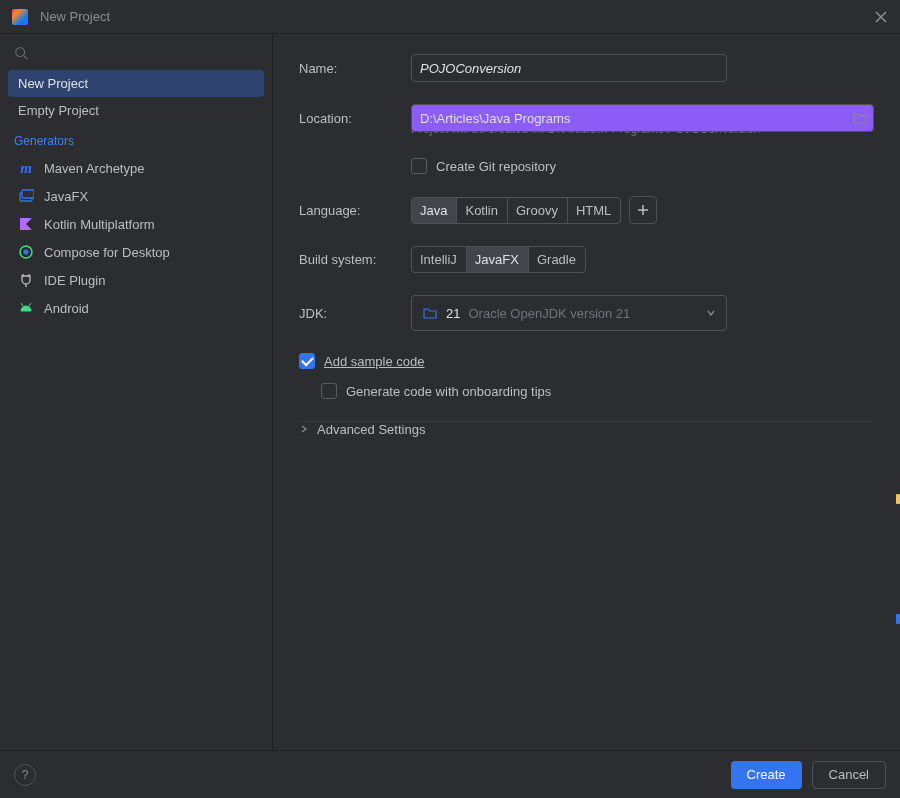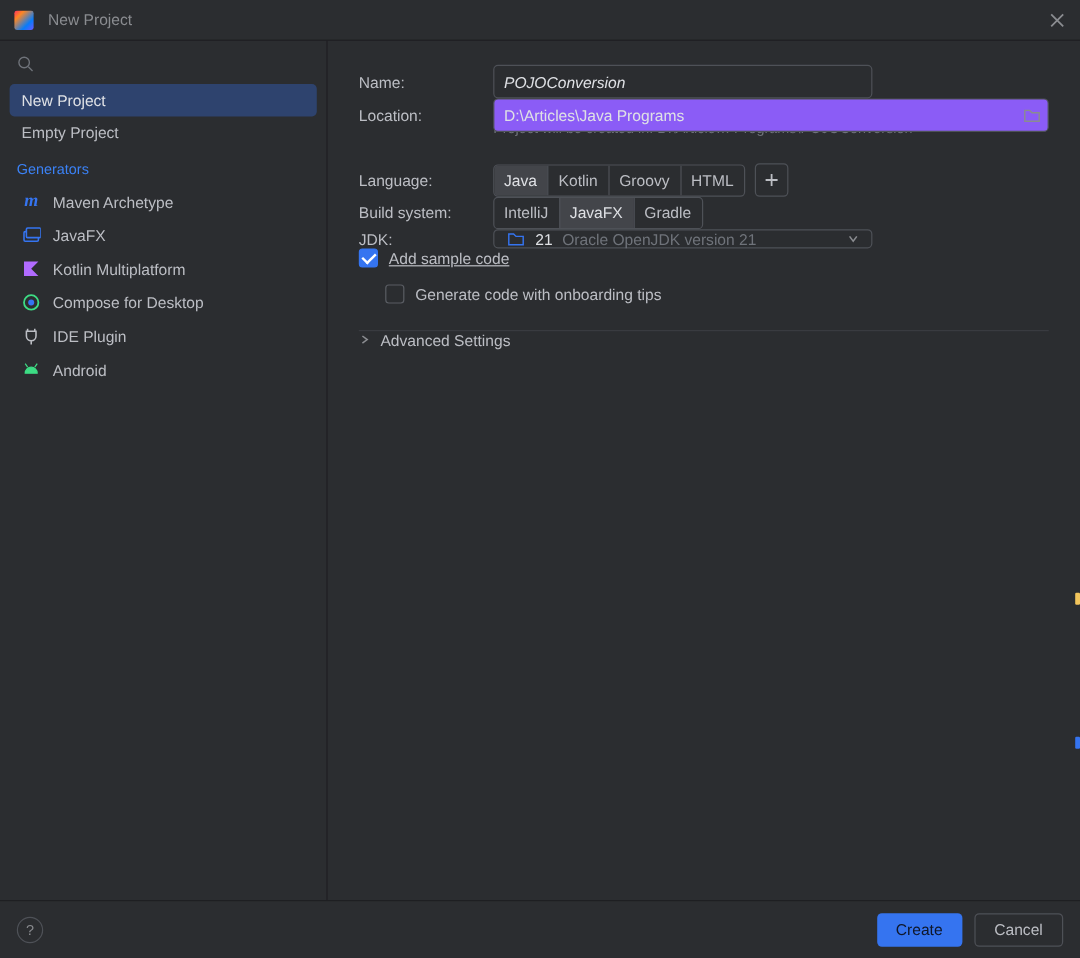--- a/index.html
+++ b/index.html
@@ -76,20 +76,21 @@
   .android-icon { color:#3ddc84; }
   
   .main {
     flex: 1;
     padding: 20px 26px;
     overflow: auto;
     position: relative;
   }
   .form-row {
     display: flex; align-items: center;
+    margin-bottom: 22px;
   }
   .form-row.tight { margin-bottom: 6px; }
   .form-label {
     width: 112px;
     color: #bcbec4;
   }
   .text-input {
     flex: 0 0 316px;
     height: 28px;
     background: #2b2d30;
@@ -163,21 +164,21 @@
   .seg + .seg { border-left: 1px solid #4e5157; }
   .plus-btn {
     margin-left: 8px;
     width: 28px; height: 28px;
     border: 1px solid #4e5157;
     border-radius: 4px;
     display:flex; align-items:center; justify-content:center;
     cursor:pointer; color:#bcbec4;
   }
   .jdk-dd {
-    width: 316px; height: 16px;
+    width: 316px; height: 36px;
     border: 1px solid #4e5157;
     border-radius: 4px;
     display:flex; align-items:center; gap:8px;
     padding: 0 10px;
     cursor:pointer;
     position:relative;
   }
   .jdk-dd .folder-ic { width:16px;height:16px;color:#3574f0; }
   .jdk-dd .num { color:#dfe1e5; }
   .jdk-dd .desc { color:#6f737a; }
@@ -201,21 +202,21 @@
     display:flex;align-items:center;justify-content:center;
     color:#8a8c90; cursor:pointer; font-size:12px;
   }
   .spacer { flex:1; }
   .btn {
     height: 28px; padding:0 16px;
     border-radius:4px; cursor:pointer;
     display:flex;align-items:center;justify-content:center;
     font-size:13px;
   }
-  .btn-primary { background:#3574f0; color:#0f172a; margin-right:10px; }
+  .btn-primary { background:#3574f0; color:#ffffff; margin-right:10px; }
   .btn-secondary { border:1px solid #4e5157; color:#bcbec4; }
   .right-strip {
     position:absolute; right:0; top:0; width:6px; height:100%;
   }
   .strip-y { position:absolute; right:0; background:#f2c55c; width:4px; height:10px; top:460px; border-radius:1px;}
   .strip-b { position:absolute; right:0; background:#3574f0; width:4px; height:10px; top:580px; border-radius:1px;}
   .indent { padding-left: 134px; margin-bottom:22px; display:flex; align-items:center; gap:9px; cursor:pointer;}
 </style>
 </head>
 <body>
@@ -312,20 +313,24 @@
         <input class="location-input" value="D:\Articles\Java Programs" style="">
         <span class="folder-btn">
           <svg viewBox="0 0 16 16">
               <path d="M2 4 H6 L8 6 H14 V13 H2 Z" fill="none" stroke="currentColor" stroke-width="1.2"></path>
             </svg>
         </span>
       </div>
     </div>
     <div class="hint">Project will be created in: D:\Article… Programs\POJOConversion</div>
 
+    <div class="checkbox-row">
+      <div class="box"></div>
+      <span>Create Git repository</span>
+    </div>
 
     <div class="form-row">
       <div class="form-label">Language:</div>
       <div class="seg-group">
         <div class="seg selected">Java</div>
         <div class="seg">Kotlin</div>
         <div class="seg">Groovy</div>
         <div class="seg">HTML</div>
       </div>
       <div class="plus-btn">

